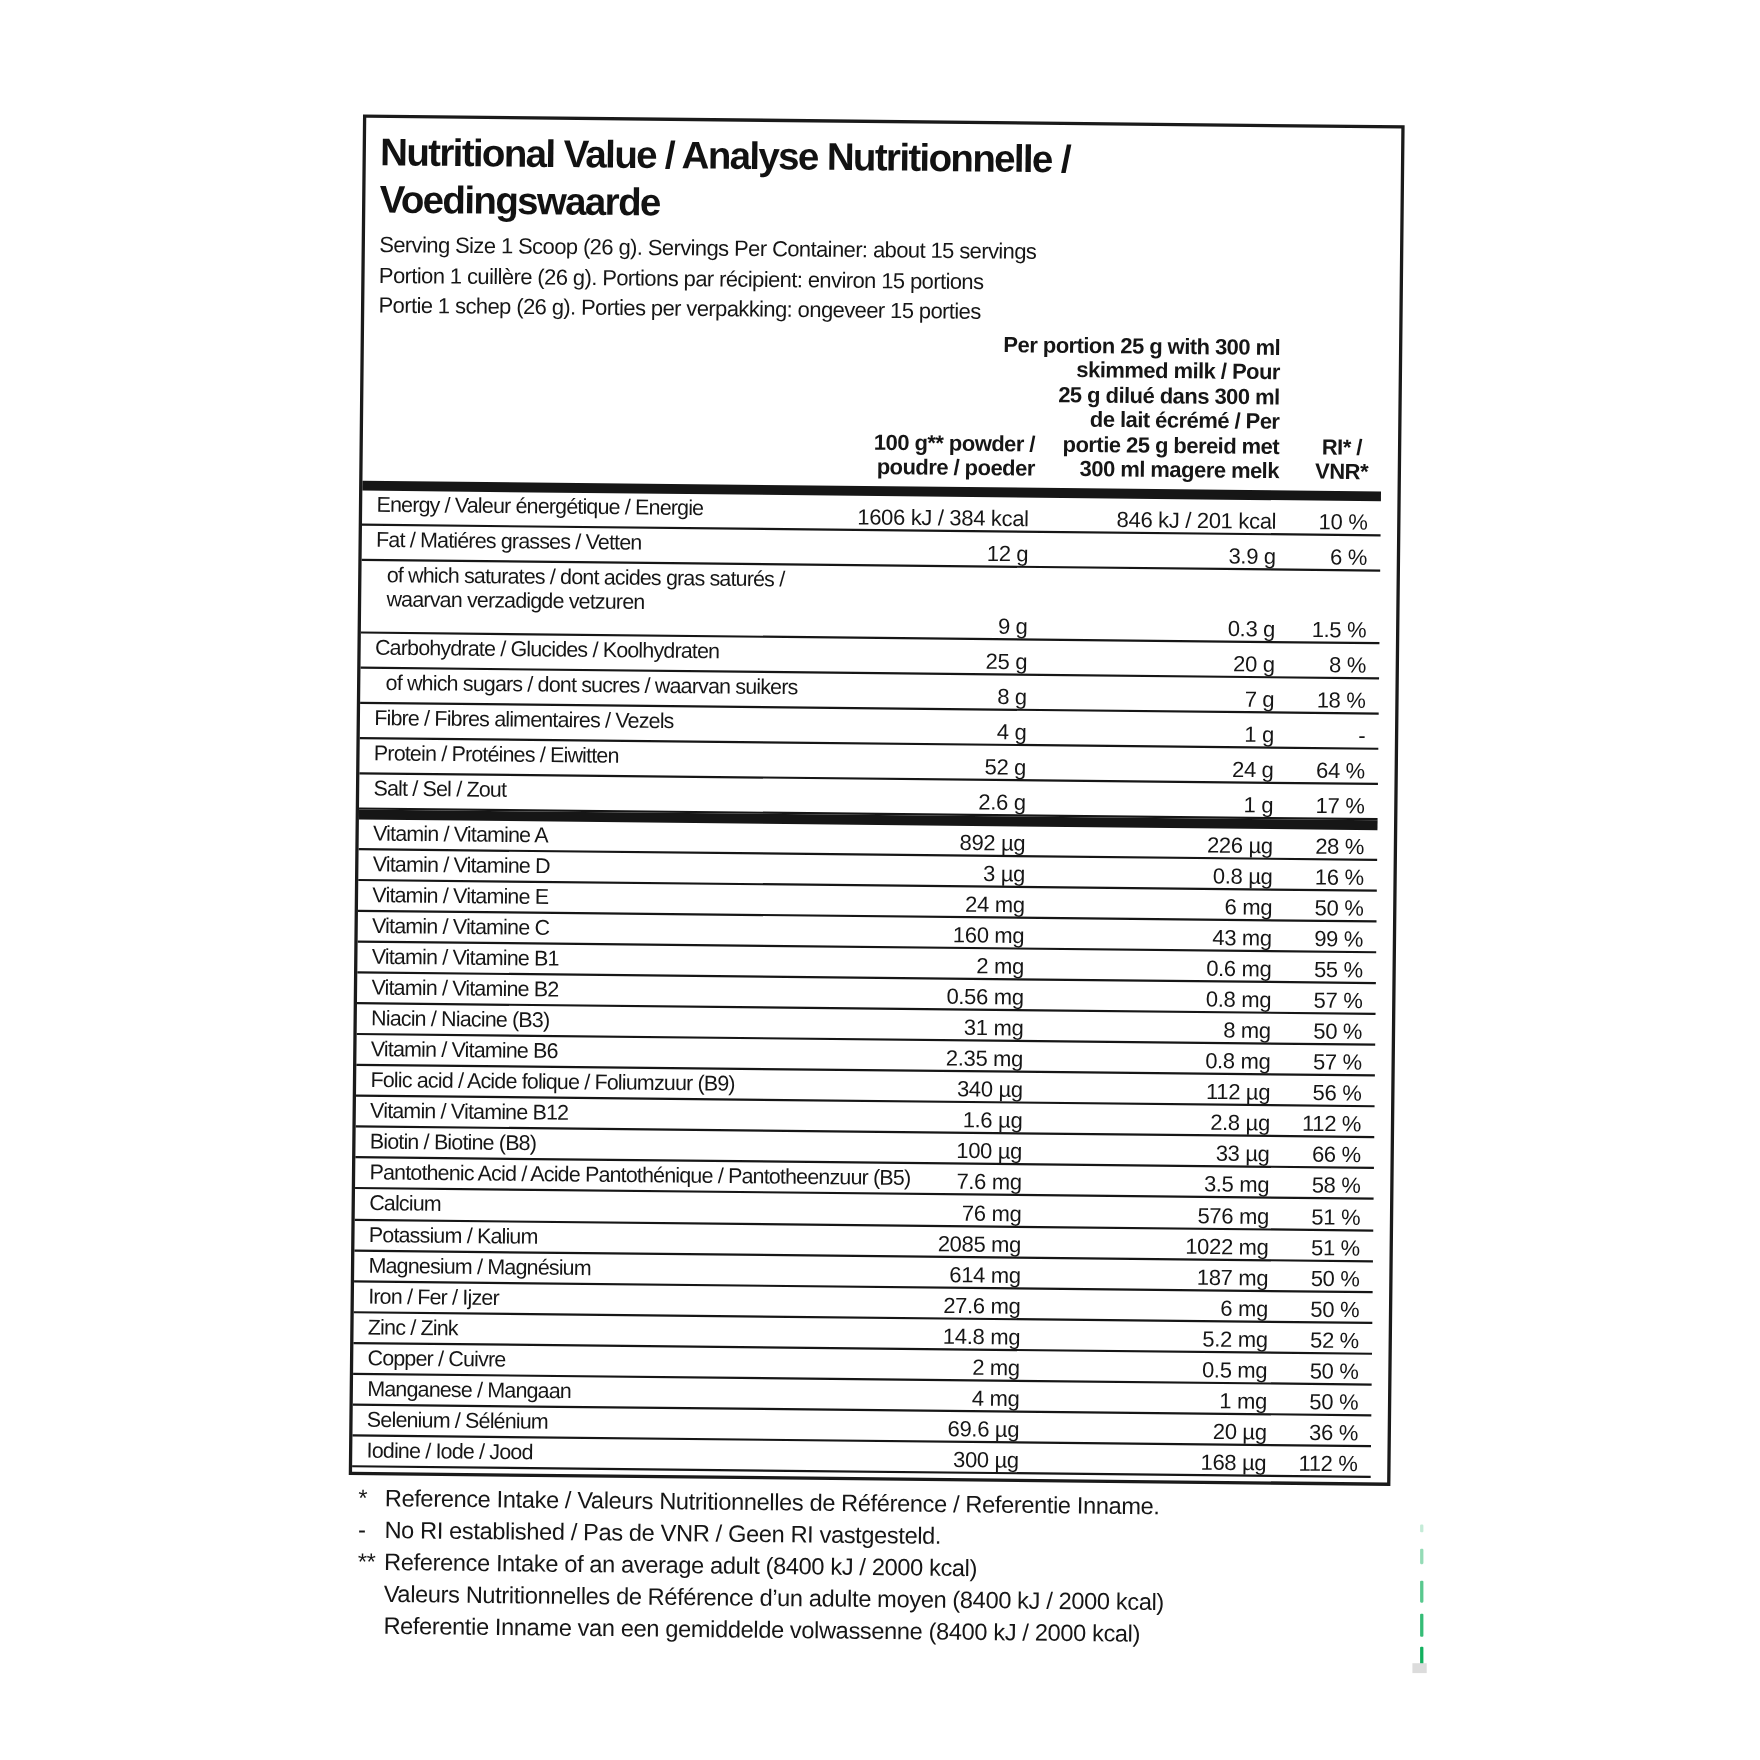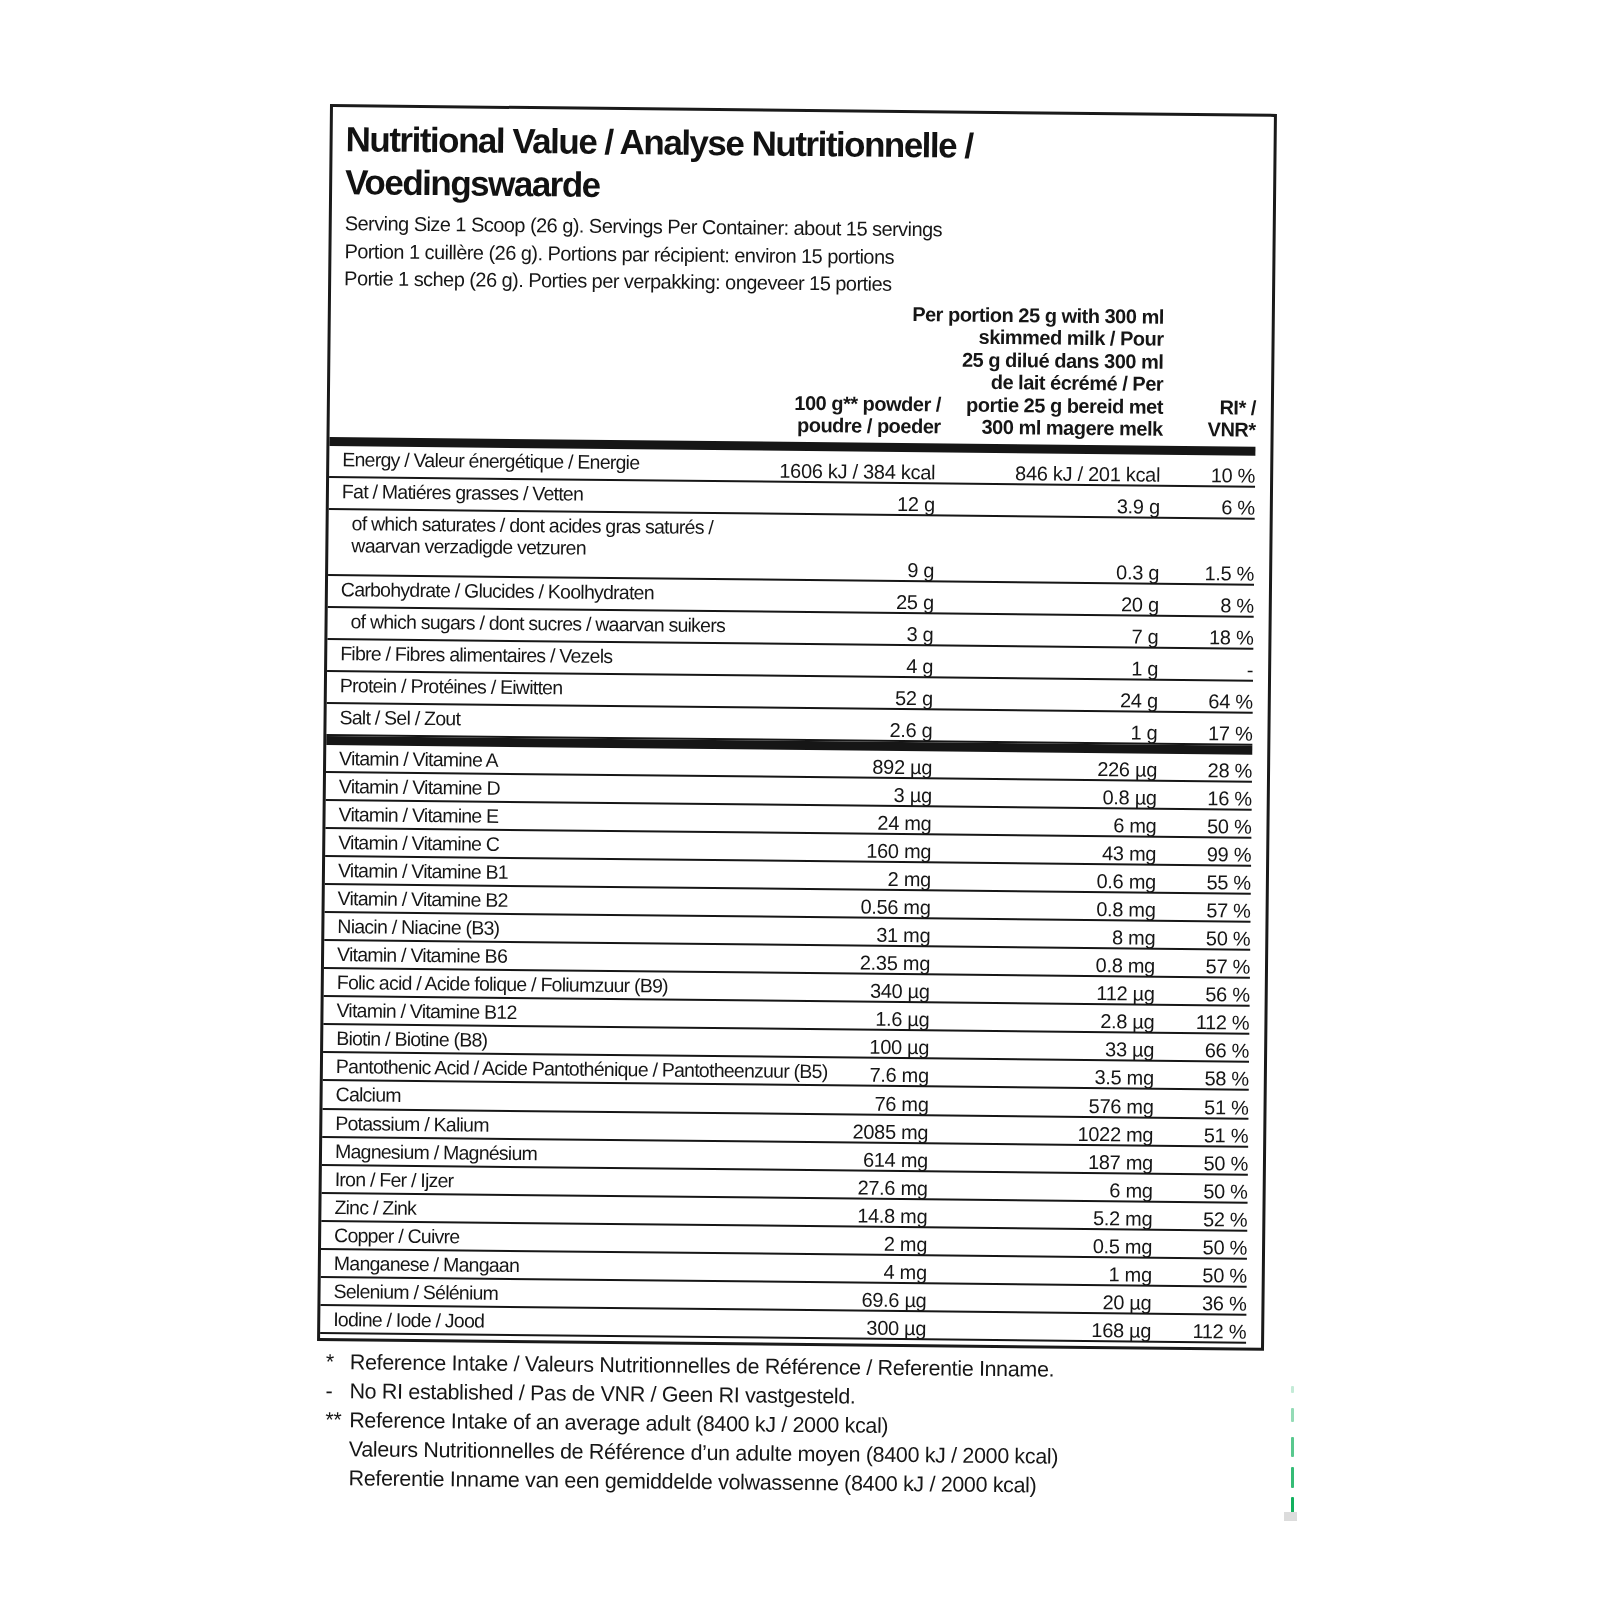--- a/index.html
+++ b/index.html
@@ -22,38 +22,38 @@
     padding:10px 0 0 13px;font-weight:bold;font-size:35px;line-height:43px;
     letter-spacing:-1.5px;color:#121212;
   }
   .serving{
     padding:7px 0 0 13px;font-size:20px;line-height:27.5px;letter-spacing:-0.55px;
   }
   .colhead{position:relative;height:144px;font-weight:bold;font-size:20px;line-height:22.5px;letter-spacing:-0.5px;}
   .hcol{position:absolute;bottom:5px;text-align:right;white-space:nowrap;}
   .hcol1{right:315px;}
   .hcol2{right:93px;}
-  .hcol3{right:0;}
+  .hcol3{right:12px;text-align:center;}
   .bar{height:9px;background:#161616;}
   .row{position:relative;border-bottom:2px solid #161616;box-sizing:border-box;}
   .main .row{height:32px;}
   .main .row.tall{height:66px;}
   .micro .row{height:28.09px;}
   .nlabel{
     padding:2px 0 0 13px;font-size:19.5px;line-height:22px;
     letter-spacing:-0.75px;white-space:nowrap;
   }
   .row.sub .nlabel{padding-left:23px;}
   .v{
     position:absolute;bottom:-2px;white-space:nowrap;
     font-size:20px;letter-spacing:-0.3px;background:transparent;
   }
   .v1{right:320px;}
   .v2{right:95px;}
-  .v3{right:0;}
+  .v3{right:12px;}
   .footnotes{margin:7px 0 0 9px;width:940px;}
   .fn{display:flex;font-size:21.5px;line-height:29px;letter-spacing:-0.35px;}
   .fn .marker{width:24px;flex:none;}
   .fn .fntext{flex:1;white-space:nowrap;}
   
   .gmarks{position:absolute;left:1291px;top:0;width:4px;height:1600px;}
   .gdash{position:absolute;left:0;width:3px;border-radius:1px;}
   .gd1{top:1386px;height:7px;opacity:.25;}
   .gd2{top:1408px;height:14px;opacity:.45;}
   .gd3{top:1437px;height:20px;opacity:.7;}
@@ -131,21 +131,21 @@
               <div>Carbohydrate / Glucides / Koolhydraten</div>
             </div>
             <span class="v v1">25 g</span>
             <span class="v v2">20 g</span>
             <span class="v v3">8 %</span>
           </div>
           <div class="row sub">
             <div class="nlabel">
               <div>of which sugars / dont sucres / waarvan suikers</div>
             </div>
-            <span class="v v1">3 g</span>
+            <span class="v v1">8 g</span>
             <span class="v v2">7 g</span>
             <span class="v v3">18 %</span>
           </div>
           <div class="row">
             <div class="nlabel">
               <div>Fibre / Fibres alimentaires / Vezels</div>
             </div>
             <span class="v v1">4 g</span>
             <span class="v v2">1 g</span>
             <span class="v v3">-</span>

